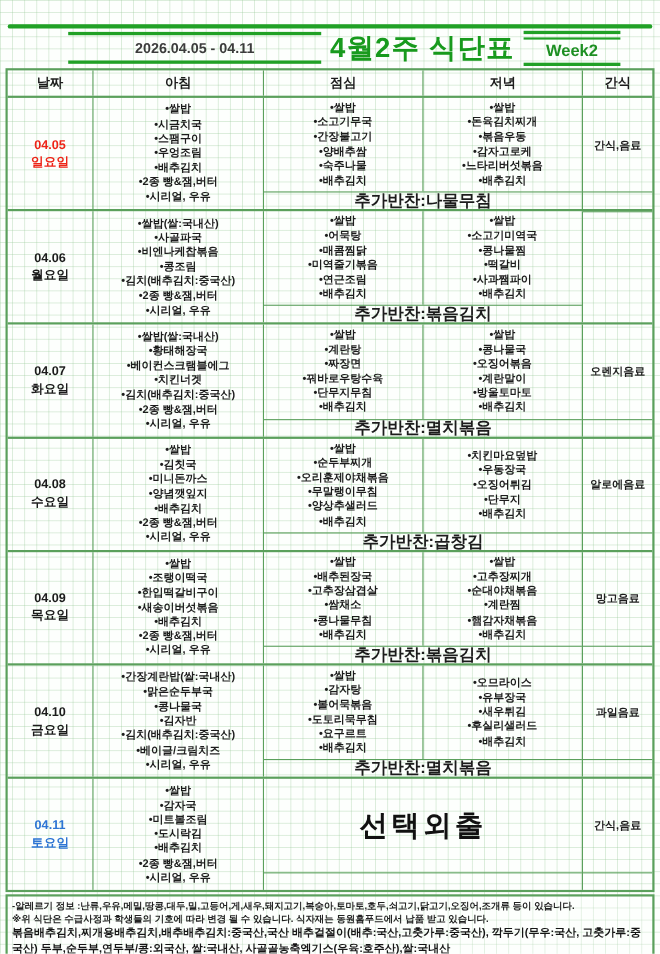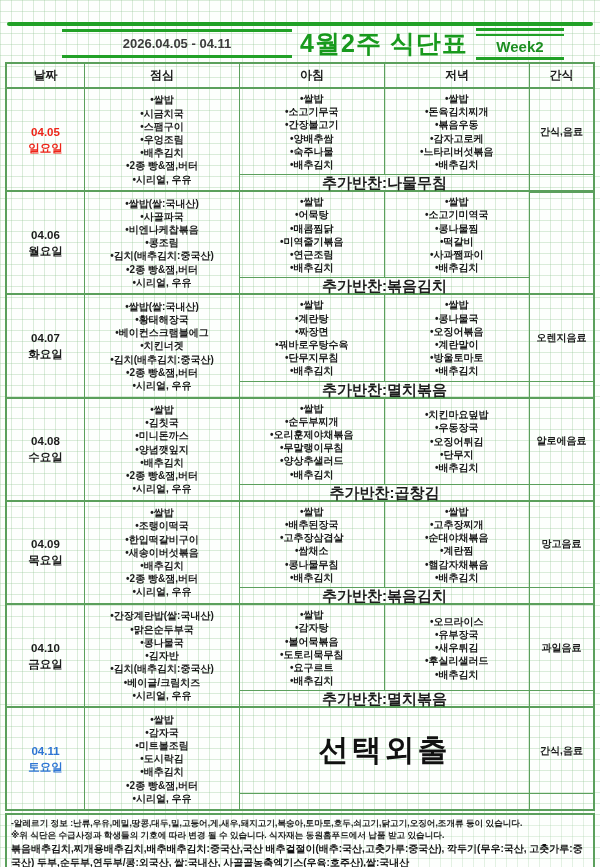--- a/index.html
+++ b/index.html
@@ -63,21 +63,21 @@
   .breakfast-cell{
     grid-area:breakfast;border-right:1px solid var(--line);
     display:flex;flex-direction:column;justify-content:center;padding:3px 1px;
   }
   .mid{grid-area:mid;display:flex;flex-direction:column;border-right:1px solid var(--line);}
   .mid-menus{flex:1;display:grid;grid-template-columns:1fr 1fr;}
   .lunch-cell{border-right:1px solid var(--line);}
   .lunch-cell,.dinner-cell{display:flex;flex-direction:column;justify-content:center;padding:3px 1px;}
   .special-cell{
     grid-column:1 / span 2;display:flex;align-items:center;justify-content:center;
-    font-size:30px;font-weight:bold;letter-spacing:3px;color:#111;
+    font-size:26px;font-weight:bold;letter-spacing:3px;color:#111;
   }
   .extra-row{
     height:16px;border-top:1px solid var(--line);
     text-align:center;font-size:15px;font-weight:bold;line-height:15px;
   }
   .snack-col{grid-area:snack;display:flex;flex-direction:column;}
   .snack-cell{flex:1;display:flex;align-items:center;justify-content:center;
     font-size:10px;font-weight:bold;text-align:center;padding:0 1px;}
   .snack-strip{height:16px;border-top:1px solid var(--line);}
 
@@ -101,22 +101,22 @@
       <div class="week-line1"></div>
       <div class="week-line2"></div>
       <div class="week-text">Week2</div>
       <div class="week-line3"></div>
     </div>
   </div>
 
   <div class="meal-table">
     <div class="thead">
       <div class="hcell">날짜</div>
+      <div class="hcell">아침</div>
       <div class="hcell">점심</div>
-      <div class="hcell">아침</div>
       <div class="hcell">저녁</div>
       <div class="hcell">간식</div>
     </div>
     <div id="rows">
   <div class="day-row">
     <div class="cell date-cell" style="color: rgb(238, 36, 24);">
       <div>04.05</div>
       <div>일요일</div>
     </div>
     <div class="breakfast-cell">

